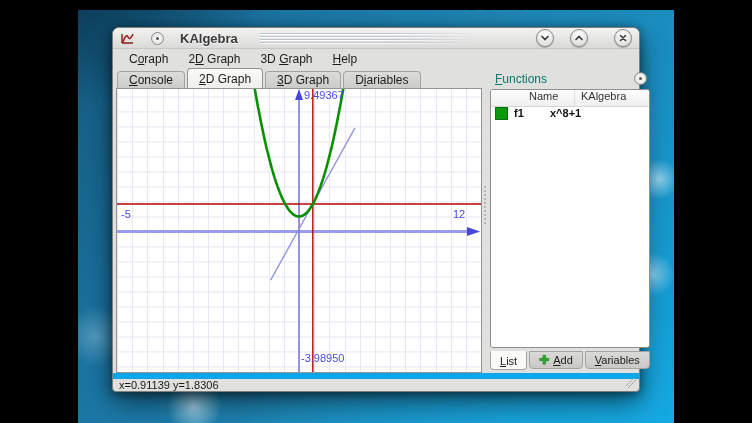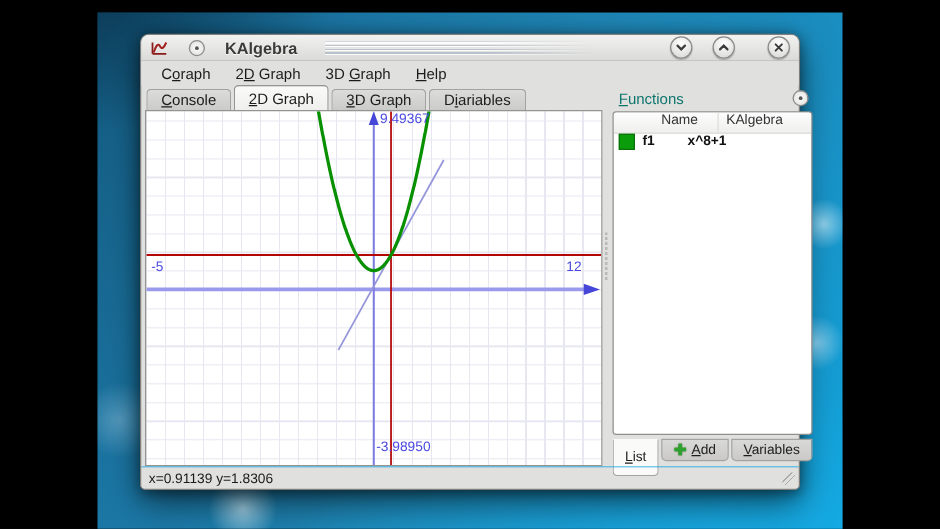--- a/index.html
+++ b/index.html
@@ -80,25 +80,25 @@
   .list-header .col1 { width:52px; padding-left:6px; border-right:1px solid #dddddb; }
   .list-header .col2 { padding-left:6px; flex:1; }
   .fn-row { display:flex; align-items:flex-start; height:20px; font-size:11px; font-weight:bold; color:#111; }
   .swatch { width:13px; height:13px; margin:0 6px 0 4px; border:1px solid #0b720b; }
   .fn-name { width:29px; }
   .fn-expr { padding-left:7px; }
   .dock-tabs { height:22px; flex:0 0 22px; display:flex; align-items:flex-start; gap:2px; padding:0 2px; }
   .dtab { font-size:11px; color:#1c1c1c; padding:2px 9px; border:1px solid #a3a3a1;
     border-radius:0 0 4px 4px; background:linear-gradient(#d9d9d7,#cac9c7); height:18px;
     display:flex; align-items:center; gap:4px; }
-  .dtab.active { background:#fafaf9; border-top-color:#fafaf9; height:30px; }
+  .dtab.active { background:#fafaf9; border-top-color:#fafaf9; height:19px;align-items:flex-end; }
   .plus-icon { color:#2ea12e; font-weight:bold; font-size:12px; line-height:10px;
     text-shadow:0 0 1px #145814; }
   
-  .statusbar { height:18px; flex:0 0 18px; border-top:1px solid #0ea5e9; display:flex;
+  .statusbar { height:18px; flex:0 0 18px; border-top:6px solid #0ea5e9; display:flex;
     align-items:center; padding:0 6px; font-size:11px; color:#1a1a1a; position:relative;
     border-radius:0 0 3px 3px; }
   .sizegrip { position:absolute; right:3px; bottom:3px; width:10px; height:10px;
     background:
       linear-gradient(135deg, transparent 0 5px, #aaa 5px 6px, transparent 6px 8px, #aaa 8px 9px, transparent 9px); }
 </style>
 </head>
 <body>
 
 <div class="desktop">

